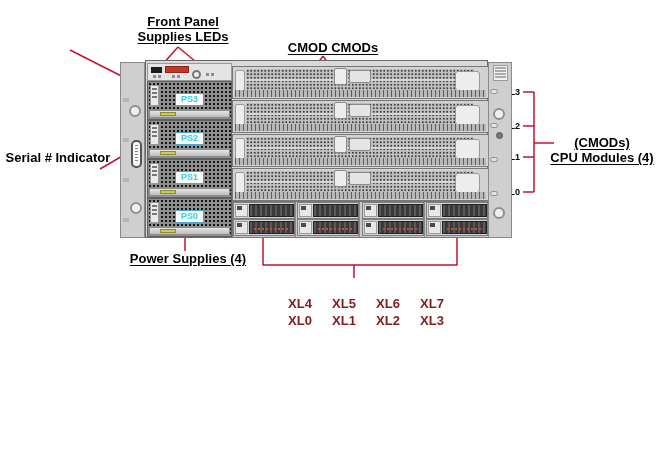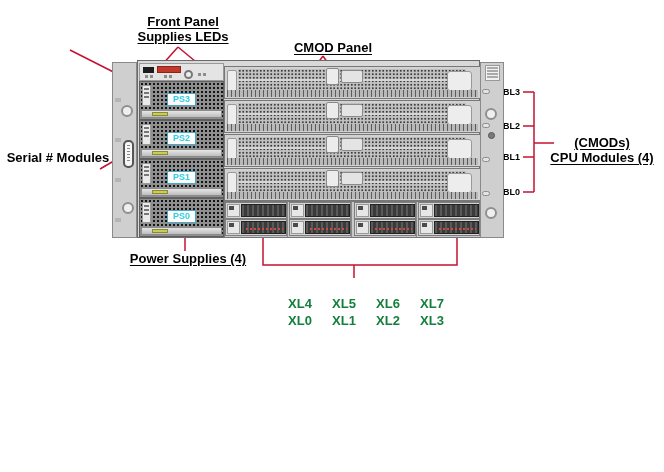--- a/index.html
+++ b/index.html
@@ -6,24 +6,24 @@
   .stage { position:relative; width:664px; height:472px; background:#ffffff;
            font-family:"Liberation Sans", sans-serif; overflow:hidden; }
 
   
   .lbl { position:absolute; font-weight:bold; color:#000; text-align:center;
          font-size:13px; line-height:15px; letter-spacing:0; }
   .lbl .u { text-decoration:underline; text-underline-offset:2px; }
   .lbl span { display:block; }
   .bl-lbl { position:absolute; font-weight:bold; color:#000; font-size:9px; line-height:10px; width:22px; text-align:left; }
   .xl-row { position:absolute; left:286px; display:flex; gap:16px; }
-  .xl-row span { display:block; width:28px; text-align:center; font-weight:bold; font-size:13px; color:#15803d; }
-
-  
-  .chassis { position:absolute; left:112px; top:60px; width:392px; height:178px;padding-left:40px; }
+  .xl-row span { display:block; width:28px; text-align:center; font-weight:bold; font-size:13px; color:#7f1d1d; }
+
+  
+  .chassis { position:absolute; left:120px; top:60px; width:392px; height:178px;padding-left:40px; }
   .ear { position:absolute; top:2px; height:176px; background:#cfcfcf; border:1px solid #8a8a8a; box-sizing:border-box; }
   .ear-left  { left:0;  width:25px; }
   .ear-right { left:368px; width:24px; }
   .hole { position:absolute; width:12px; height:12px; border-radius:50%;
           background:#efefef; border:2px solid #8f8f8f; box-sizing:border-box; }
   .screw { position:absolute; width:7px; height:7px; border-radius:50%; background:#7a7a7a; border:1px solid #555; box-sizing:border-box; }
   .rfid { position:absolute; width:11px; height:28px; border:2px solid #555; border-radius:5px; background:#f6f6f6; box-sizing:border-box; }
   .rfid-bars { position:absolute; left:2px; top:3px; right:2px; bottom:3px;
                background:repeating-linear-gradient(180deg,#888 0 1px, transparent 1px 3px); }
   .ear-mark { position:absolute; width:6px; height:4px; background:#b5b5b5; }
@@ -110,25 +110,25 @@
     <line x1="534" y1="143" x2="554" y2="143" stroke="#c41230" stroke-width="1.5"></line>
   </svg>
 
 
   <div class="lbl" style="left:130px; top:6px; width:106px;margin-top:8px;">
     <span class="u">Front Panel</span>
     <span class="u">Supplies LEDs</span>
   </div>
 
   <div class="lbl" style="left:283px; top:40px; width:100px;">
-    <span class="u">CMOD Panel</span>
+    <span class="u">CMOD CMODs</span>
   </div>
 
   <div class="lbl" style="left:4px; top:150px; width:108px;">
-    <span>Serial # Modules</span>
+    <span>Serial # Indicator</span>
   </div>
 
   <div class="lbl" style="left:126px; top:251px; width:124px;">
     <span class="u">Power Supplies (4)</span>
   </div>
 
 
   <div class="xl-row" style="top:296px;">
     <span>XL4</span>
     <span>XL5</span>

